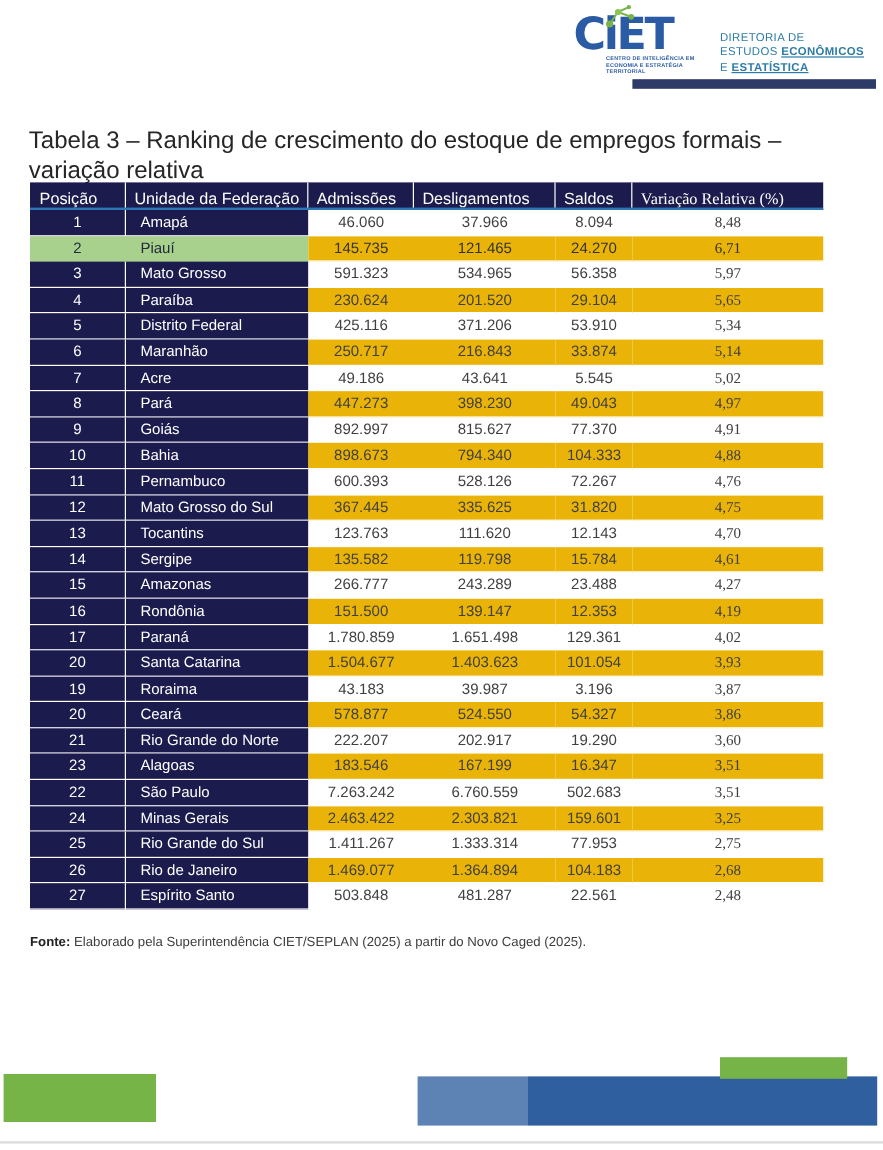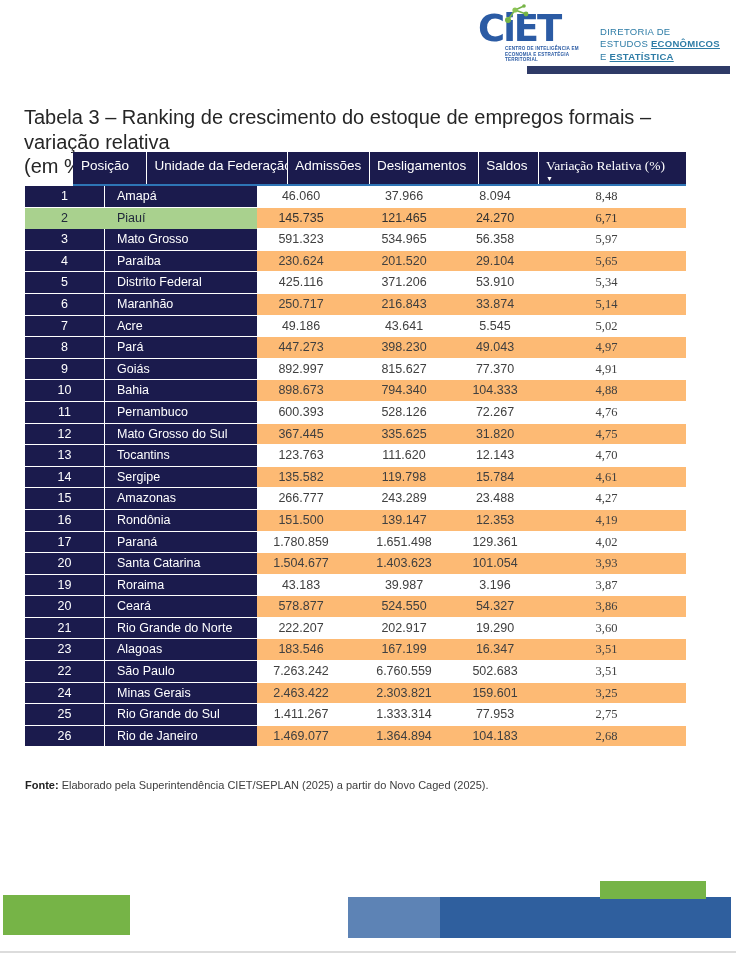--- a/index.html
+++ b/index.html
@@ -14,33 +14,33 @@
   .ciet-sub { margin-left:27px; margin-top:-2px; width:78px; font-size:4.6px; line-height:1.2; font-weight:700; color:#2b5ba4; text-transform:uppercase; letter-spacing:0.2px; }
   .dept { padding-top:16px; font-size:9.5px; line-height:1.3; color:#2e7ca6; letter-spacing:0.3px; white-space:nowrap; }
   .dept b { font-weight:800;text-decoration:underline; }
   .top-bar { position:absolute; left:527px; top:66px; width:203px; height:8px; background:#2e3a67; }
 
   
   .title { position:absolute; left:24px; top:105px; width:702px; font-size:20px; font-weight:400; color:#262626; line-height:1.23; }
 
   
   .table { position:absolute; left:25px; top:152px; width:661px; }
-  .thead { display:flex; background:#1b1b4d; height:34px; border-bottom:2px solid #2e75b6;margin-left:48px; }
+  .thead { display:flex; background:#1b1b4d; height:23px; border-bottom:2px solid #2e75b6; }
   .th { color:#fff; font-size:13.5px; padding:6px 0 0 7px; border-right:1px solid #fff; overflow:hidden; white-space:nowrap; }
   .th:last-child { border-right:none; }
   .th .arrow { display:block; font-size:7px; line-height:7px; margin-top:2px; color:#fff; }
   .c0 { width:80px; }  .c1 { width:152px; } .c2 { width:88px; }
   .c3 { width:118px; } .c4 { width:64px; }  .c5 { width:159px;font-family:Liberation Serif, serif; }
   .th.c0 { padding-left:8px; }
   .row { display:flex; height:21.6px; }
   .cell { font-size:12.5px; line-height:20.6px; border-bottom:1px solid #fff; overflow:hidden; white-space:nowrap; }
   .cell.pos  { background:#1b1b4d; color:#fff; text-align:center; border-right:1px solid #fff; }
   .cell.uf   { background:#1b1b4d; color:#fff; padding-left:12px; }
   .cell.num  { text-align:center; color:#404040; background:#fff; }
-  .row.even .cell.num { background:#fdba74; }
+  .row.even .cell.num { background:#eab308; }
   .row.hl .cell { background:#a9d18e; }
   .row.hl .cell.pos, .row.hl .cell.uf { color:#222a3c; border-color:#a9d18e; }
   .row.hl .cell.num { color:#333; }
 
   
   .fonte { position:absolute; left:25px; top:779px; font-size:11px; color:#3d3d3d; }
   .fonte b { color:#222; }
 
   
   .rect { position:absolute; }
@@ -293,20 +293,28 @@
           <div class="cell num c5">2,75</div>
         </div>
         <div class="row even">
           <div class="cell pos c0">26</div>
           <div class="cell uf c1">Rio de Janeiro</div>
           <div class="cell num c2">1.469.077</div>
           <div class="cell num c3">1.364.894</div>
           <div class="cell num c4">104.183</div>
           <div class="cell num c5">2,68</div>
         </div>
+        <div class="row odd">
+          <div class="cell pos c0">27</div>
+          <div class="cell uf c1">Espírito Santo</div>
+          <div class="cell num c2">503.848</div>
+          <div class="cell num c3">481.287</div>
+          <div class="cell num c4">22.561</div>
+          <div class="cell num c5">2,48</div>
+        </div>
       </div>
   </div>
 
   <div class="fonte">
     <b>Fonte:</b><span> Elaborado pela Superintendência CIET/SEPLAN (2025) a partir do Novo Caged (2025).</span>
   </div>
 
   <div class="rect green-left"></div>
   <div class="rect blue-light"></div>
   <div class="rect blue-dark"></div>

